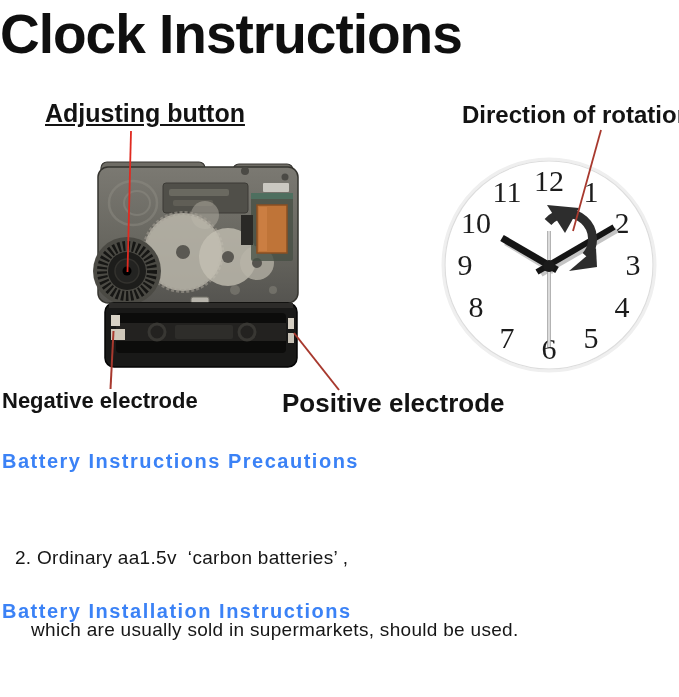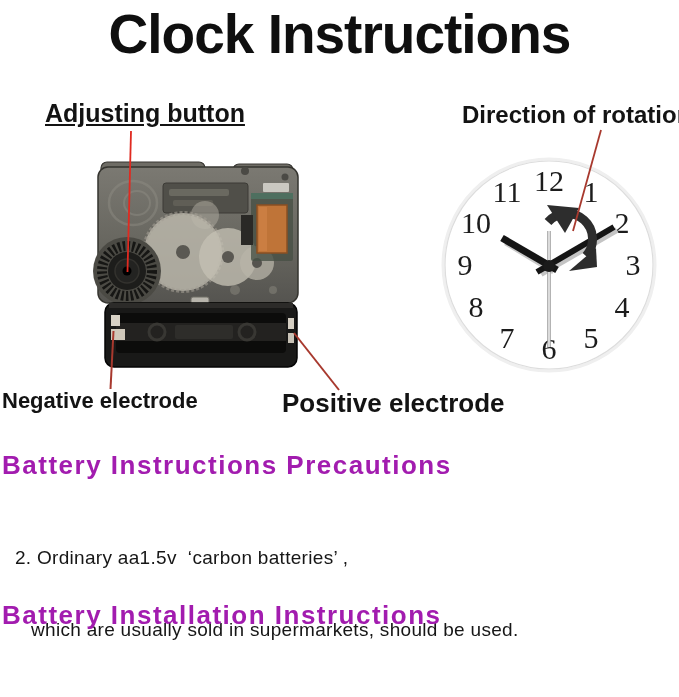--- a/index.html
+++ b/index.html
@@ -3,30 +3,30 @@
 <meta charset="utf-8">
 <style>
   * { margin:0; padding:0; box-sizing:border-box; }
   html,body { background:#ffffff; }
   body {
     position:relative; width:679px; height:697px; overflow:hidden;
     font-family:"Liberation Sans","DejaVu Sans",sans-serif; color:#141414;
   }
   .abs { position:absolute; }
   .page-title {
-    left:0; right:0; top:0; text-align:center;
+    left:0; right:0; top:0; text-align:left;
     font-size:55px; line-height:68px; font-weight:700; letter-spacing:-1px; color:#0f0f0f;
   }
   .callout-label { font-weight:700; color:#131313; white-space:nowrap; }
   .lbl-adjusting { left:45px;  top:99px;  font-size:25px;text-decoration:underline; }
   .lbl-direction { left:462px; top:101px; font-size:24px; }
   .lbl-negative  { left:2px;   top:388px; font-size:22px; }
   .lbl-positive  { left:248px; top:388px; font-size:26px;margin-left:34px; }
   .section-heading {
-    font-size:26px; font-weight:700; letter-spacing:1.5px; color:#a21caf; white-space:nowrap;
+    font-size:20px; font-weight:700; letter-spacing:1.5px; color:#3b82f6; white-space:nowrap;
   }
   .sec1-heading { left:2px; top:450px; }
   .sec2-heading { left:2px; top:600px; }
   .body-lines { font-size:19px; line-height:24px; letter-spacing:0.3px; color:#161616; white-space:pre; }
   .items { left:15px; top:498px; }
   .items .indent { padding-left:16px; }
   .install-para { left:13px; top:646px; line-height:26px; }
   svg { display:block; }
   .overlay { pointer-events:none; }
   .clock-num { font-family:"Liberation Serif","DejaVu Serif",serif; font-size:30px; fill:#1c1c1c; }

